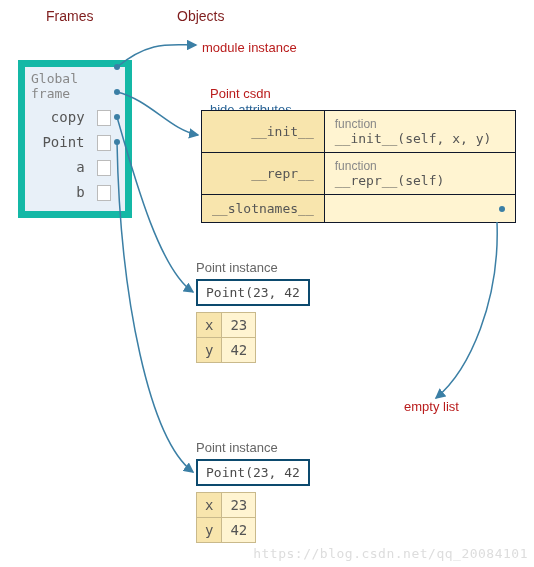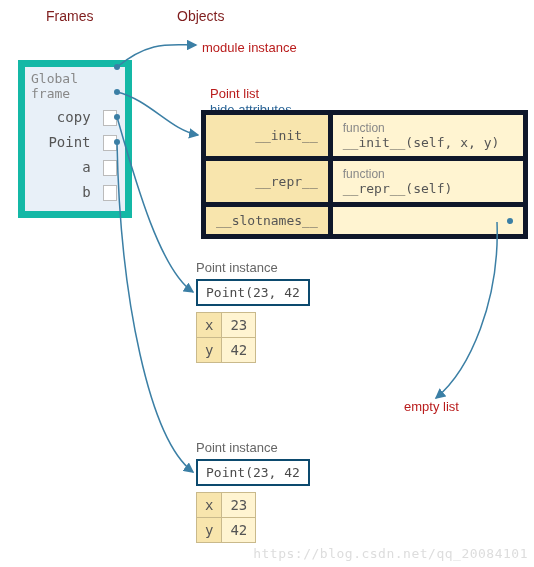--- a/index.html
+++ b/index.html
@@ -29,21 +29,21 @@
     padding-bottom: 6px;
     margin-top: 25px;
   }
   .gf-title {
     color: #888;
     font-family: Consolas, monospace;
     padding: 4px 6px;
   }
   .gf-row {
     text-align: right;
-    padding: 4px 8px 4px 0;
+    padding: 4px 14px 4px 0;
     font-family: Consolas, monospace;
     font-size: 14px;
     color: #555;
     position: relative;
   }
   .gf-slot {
     display: inline-block;
     width: 12px;
     height: 14px;
     border: 1px solid #bbb;
@@ -71,21 +71,21 @@
   }
   
   .class-table {
     position: absolute;
     left: 201px;
     top: 110px;
     border-collapse: collapse;
     background: #fff3cc;
   }
   .class-table td {
-    border: 5px solid #0f172a;
+    border: 1px solid #0f172a;
     padding: 6px 10px;
     font-family: Consolas, monospace;
     font-size: 13px;
     color: #555;
   }
   .class-table td.key {
     background: #f8e5ad;
     text-align: right;
     min-width: 100px;
   }
@@ -160,21 +160,21 @@
     <span>a</span>
     <span class="gf-slot"></span>
   </div>
   <div class="gf-row">
     <span>b</span>
     <span class="gf-slot"></span>
   </div>
 </div>
 
 <div class="label" style="left:202px; top:40px;">module instance</div>
-<div class="label" style="left:210px; top:86px;">Point list</div>
+<div class="label" style="left:210px; top:86px;">Point csdn</div>
 <div class="label link" style="left:210px; top:102px;">hide attributes</div>
 <div class="label" style="left:404px; top:399px;">empty list</div>
 
 <table class="class-table">
   <tbody>
       <tr>
     <td class="key">__init__</td>
     <td class="val">
       <div class="fn-label">function</div>
       <div class="fn-sig">__init__(self, x, y)</div>

